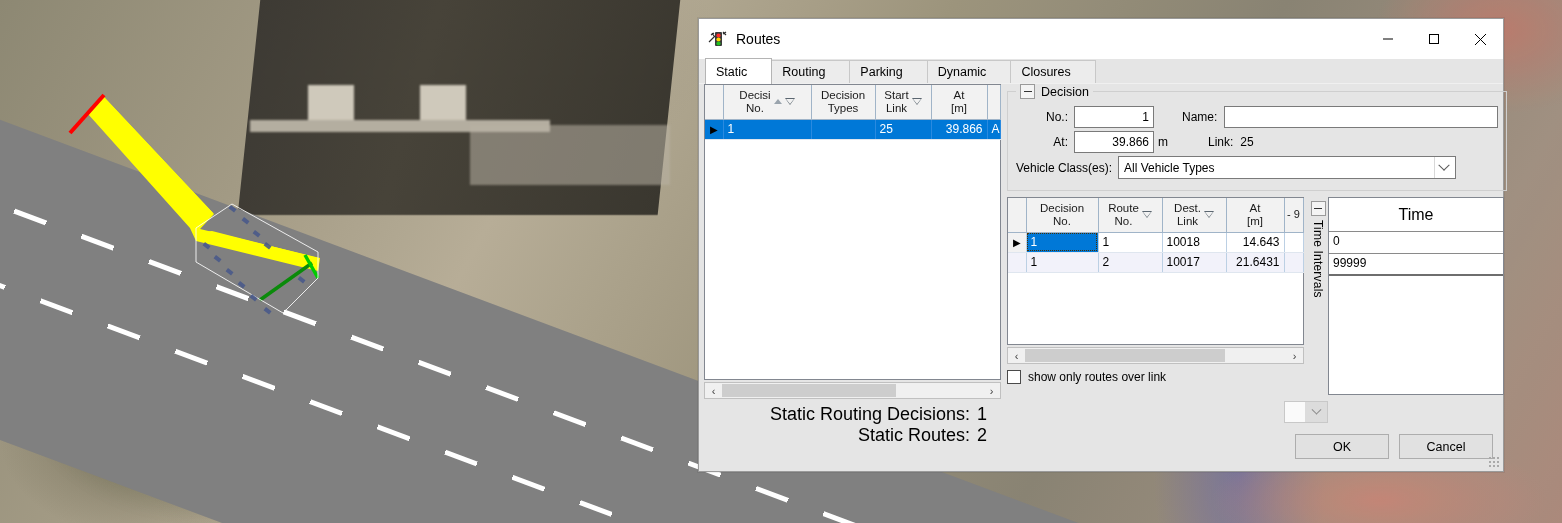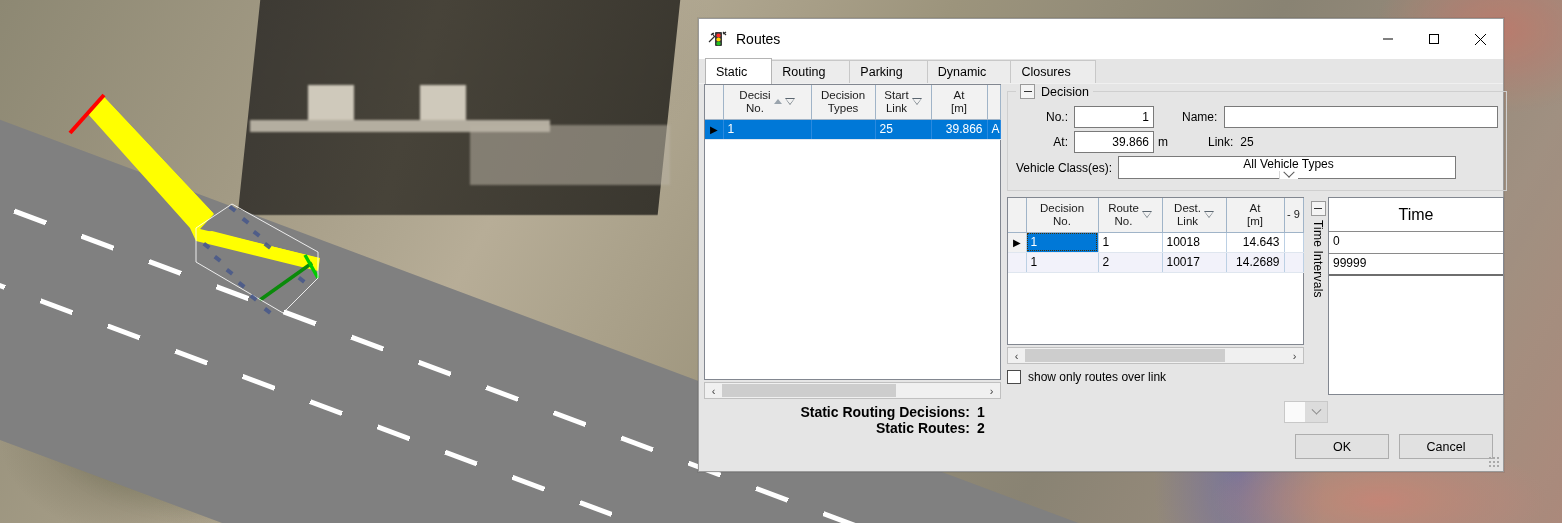--- a/index.html
+++ b/index.html
@@ -200,21 +200,21 @@
   input.tb {
     border: 1px solid #7a7a7a; background: #fff; height: 22px;
     font-family: "Liberation Sans", sans-serif; font-size: 12px;
     padding: 0 4px; text-align: right; color:#000;
   }
   input.tb.left { text-align: left; }
   select.cb, .cbfake {
     height: 23px; border: 1px solid #7a7a7a; background: #fff;
     font-family: "Liberation Sans", sans-serif; font-size: 12px;
     padding: 0 2px 0 5px; color:#000;
-    display:flex; align-items:center; justify-content: space-between; flex-direction: column;
+    display:flex; align-items:center; justify-content: space-between;
   }
   .cbarrow {
     width: 19px; height: 21px; background:#fff;
     display:flex; align-items:center; justify-content:center;
     border-left: 1px solid #d8d8d8;
   }
   .chev { width:8px;height:8px;border-right:1.6px solid #5a5a5a;border-bottom:1.6px solid #5a5a5a;transform:rotate(45deg) translate(-2px,-2px);}
 
   #routegrid { width: 297px; height: 148px; }
   tr.selcell td.firstsel {
@@ -247,21 +247,21 @@
   .smallcombo {
     width: 44px; height: 22px; border:1px solid #c8c8c8; background:#fafafa;
     display:flex; align-items:center; justify-content:flex-end;
   }
   .smallcombo .sc-arrow {
     width:22px;height:20px;background:#dcdcdc;display:flex;align-items:center;justify-content:center;
   }
   .chev-d { width:7px;height:7px;border-right:1.5px solid #8a8a8a;border-bottom:1.5px solid #8a8a8a;transform:rotate(45deg) translate(-2px,-2px);}
 
   
-  #status { margin-top: 5px; padding-right: 4px; font-size: 14px; font-weight: bold; }
+  #status { margin-top: 5px; padding-right: 4px; font-size: 18px; }
   #status .srow { display:flex; justify-content:flex-start; }
   #status .sl { width: 266px; text-align: right; }
   #status .sv { margin-left: 7px; }
 
   
   #btnbar { position:absolute; right: 10px; bottom: 12px; display:flex; gap: 10px; }
   button.dlg {
     width: 94px; height: 25px; border: 1px solid #adadad; background: #e1e1e1;
     font-family: "Liberation Sans", sans-serif; font-size: 12.5px; color:#000;
   }
@@ -522,21 +522,21 @@
                     <td>1</td>
                     <td>10018</td>
                     <td class="num">14.643</td>
                     <td></td>
                   </tr>
                   <tr class="alt">
                     <td class="rowmark"><span class="caret"></span></td>
                     <td>1</td>
                     <td>2</td>
                     <td>10017</td>
-                    <td class="num">14.2689</td>
+                    <td class="num">21.6431</td>
                     <td></td>
                   </tr>
                 </tbody>
               </table>
             </div>
             <div class="hscroll" style="width:297px">
               <div class="arr">‹</div>
               <div class="track">
                 <div class="thumb" style="left:0;width:200px"></div>
               </div>

